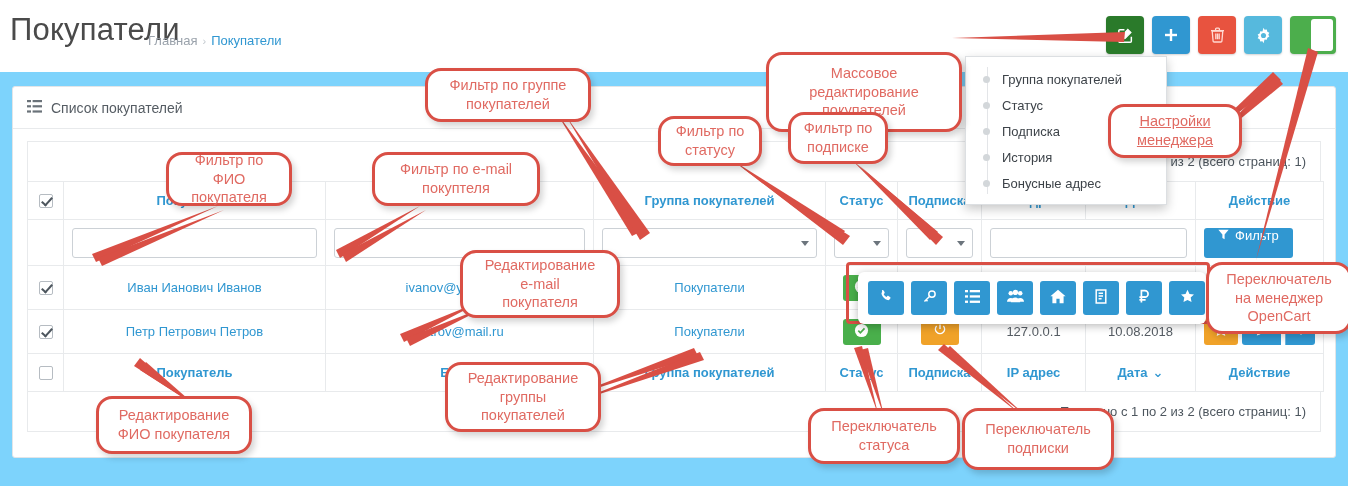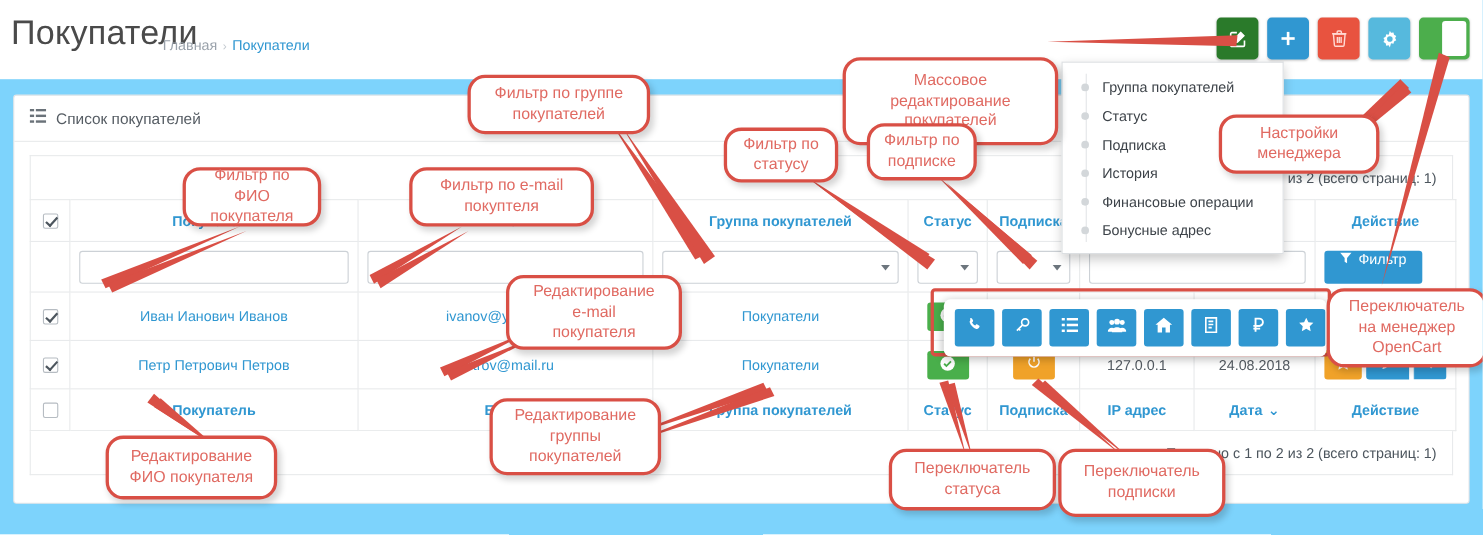--- a/index.html
+++ b/index.html
@@ -570,21 +570,21 @@
               <span class="pill pill-orange">
                 <span>
                   <svg width="14" height="14" viewBox="0 0 16 16" fill="none" stroke="#fff" stroke-width="1.7">
                       <path d="M8 1.6v5.2"></path>
                       <path d="M11.8 3.4a5.2 5.2 0 1 1-7.6 0"></path>
                     </svg>
                 </span>
               </span>
             </td>
             <td class="plain">127.0.0.1</td>
-            <td class="plain">24.08.2018</td>
+            <td class="plain">10.08.2018</td>
             <td>
               <div class="act-wrap">
                 <span class="act-star">
                   <span>
                     <svg width="14" height="14" viewBox="0 0 16 16" fill="none" stroke="#fff" stroke-width="1.3">
                         <path d="M8 1.4l2 4.2 4.5.6-3.3 3.1.8 4.5L8 11.7 4 13.8l.8-4.5L1.5 6.2 6 5.6z"></path>
                       </svg>
                   </span>
                 </span>
                 <span class="act-edit">
@@ -626,21 +626,20 @@
       </div>
     </div>
   </div>
 
   <div class="dd">
     <div class="dd-list">
       <div class="dd-item">Группа покупателей</div>
       <div class="dd-item">Статус</div>
       <div class="dd-item">Подписка</div>
       <div class="dd-item">История</div>
-      <div class="dd-item">Финансовые операции</div>
       <div class="dd-item">Бонусные адрес</div>
     </div>
   </div>
 
   <div class="hl-rect"></div>
   <div class="fbar">
     <div class="fbtn">
       <span>
         <svg width="15" height="15" viewBox="0 0 16 16" fill="#fff">
             <path d="M3.2 1.4c.6-.5 1.3-.3 1.7.3l1 1.6c.3.5.2 1-.2 1.4l-.7.6c.4 1.3 1.8 2.7 3.1 3.1l.6-.7c.4-.4.9-.5 1.4-.2l1.6 1c.6.4.8 1.1.3 1.7l-.8 1c-.5.6-1.3.8-2.1.6-2.9-.8-5.6-3.5-6.4-6.4-.2-.8 0-1.6.6-2.1z"></path>
@@ -761,21 +760,21 @@
 
   <div class="callout" style="left:425px;top:68px;width:166px;height:54px;">Фильтр по группе
 покупателей</div>
 
   <div class="callout" style="left:658px;top:116px;width:104px;height:50px;">Фильтр по
 статусу</div>
 
   <div class="callout" style="left:788px;top:112px;width:100px;height:52px;">Фильтр по
 подписке</div>
 
-  <div class="callout" style="left:1108px;top:104px;width:146px;height:54px;">Настройки
+  <div class="callout" style="left:1108px;top:104px;width:134px;height:54px;text-decoration:underline;">Настройки
 менеджера</div>
 
   <div class="callout" style="left:166px;top:152px;width:126px;height:54px;">Фильтр по ФИО
 покупателя</div>
 
   <div class="callout" style="left:372px;top:152px;width:168px;height:54px;">Фильтр по e-mail
 покуптеля</div>
 
   <div class="callout" style="left:460px;top:250px;width:160px;height:68px;">Редактирование
 e-mail

